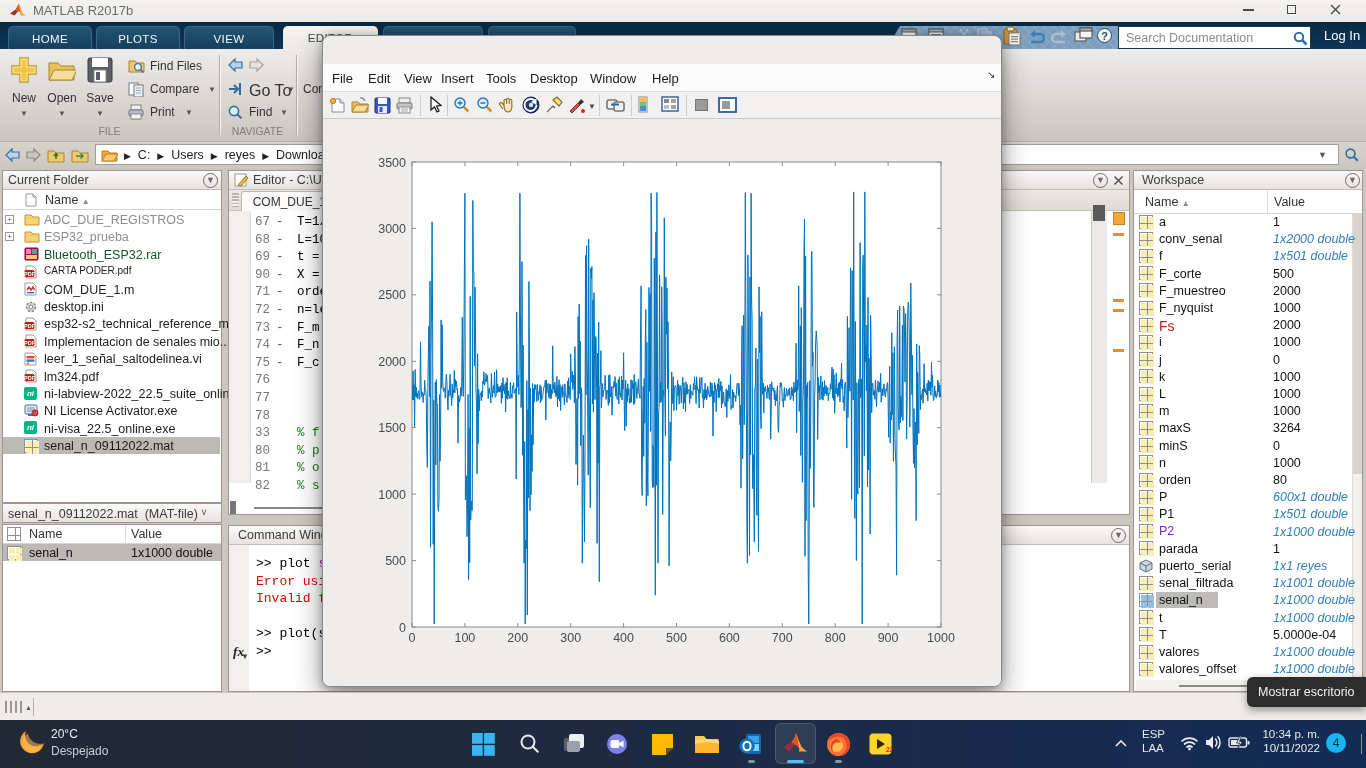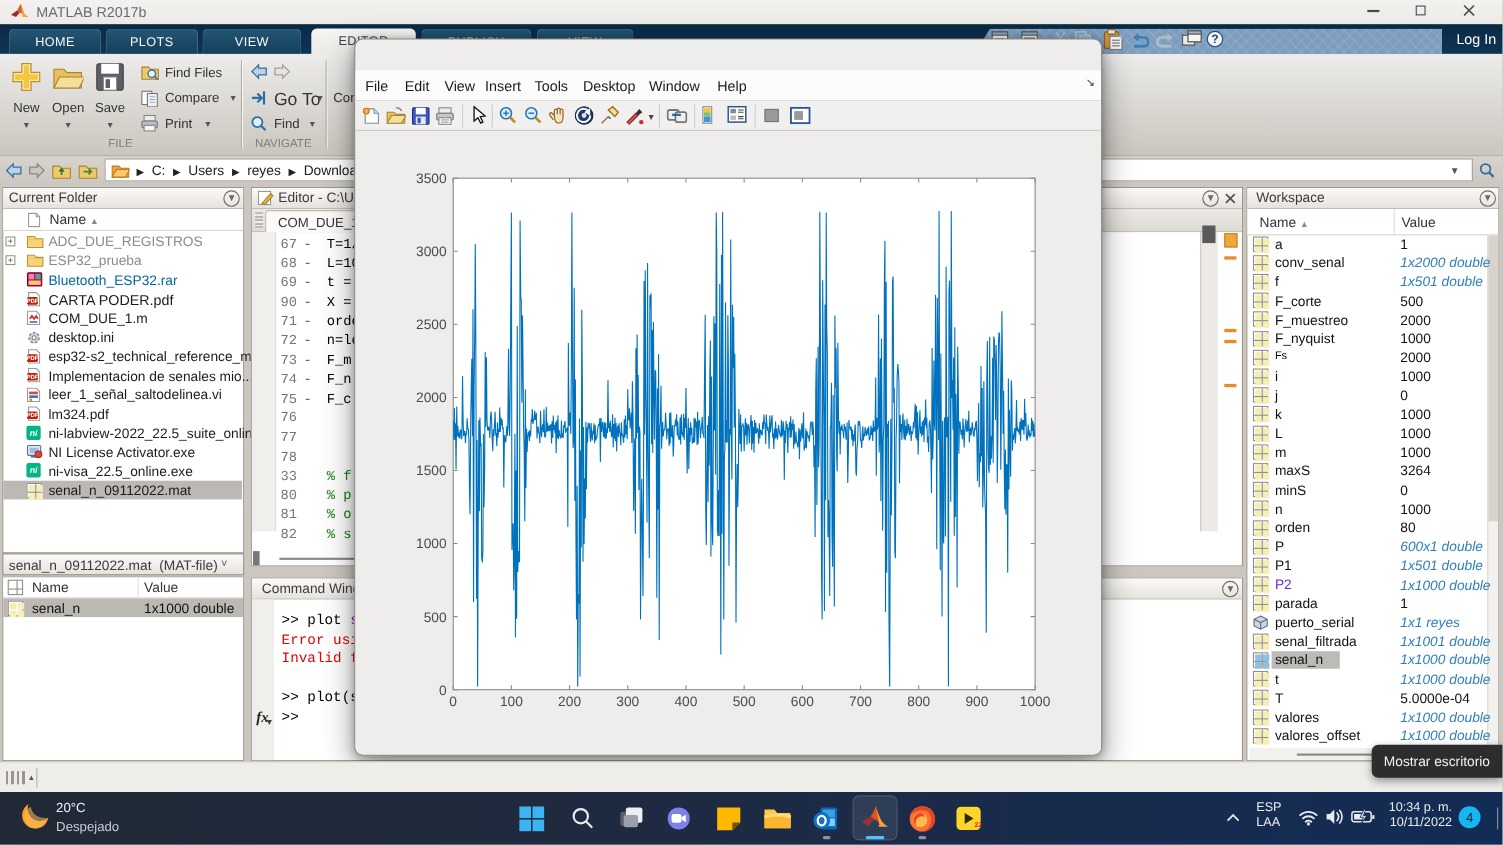--- a/index.html
+++ b/index.html
@@ -70,20 +70,27 @@
  <svg class="a" style="left:1051px;top:7px;opacity:.8" width="18" height="15" viewBox="0 0 18 15">
       <path d="M14 13 L5 13 A4 4 0 0 1 5 5 L12 5" fill="none" stroke="#b9c4cd" stroke-width="2.6"></path>
       <path d="M10 1 L15 5 L10 9" fill="#b9c4cd"></path>
     </svg>
  <svg class="a" style="left:1074px;top:5px" width="19" height="18">
       <rect x="1" y="5" width="11" height="9" fill="#ecebe8" stroke="#5d5d5d" stroke-width="1.2"></rect>
       <rect x="6" y="1" width="12" height="10" fill="#f7f6f4" stroke="#5d5d5d" stroke-width="1.2"></rect>
       <rect x="6" y="1" width="12" height="3" fill="#9fb6c9" stroke="#5d5d5d" stroke-width="1.2"></rect>
     </svg>
  <div class="a" style="left:1097px;top:6px;width:15px;height:15px;border-radius:50%;background:#f4f4f4;border:1.6px solid #1d4d74;color:#1d4d74;font-weight:bold;font-size:11px;text-align:center;line-height:15px">?</div>
+ <div class="a" style="left:1118px;top:4px;width:193px;height:23px;background:#fff;border:1px solid #123a5a">
+   <div class="a" style="left:7px;top:4px;font-size:12.5px;color:#8c8c8c">Search Documentation</div>
+   <svg class="a" style="left:174px;top:4px" width="15" height="15">
+        <circle cx="6" cy="6" r="4.2" fill="none" stroke="#2e6da4" stroke-width="2"></circle>
+        <path d="M9.2 9.2 L13.5 13.5" stroke="#2e6da4" stroke-width="2.6"></path>
+      </svg>
+ </div>
  <div class="a" style="left:1324px;top:6px;color:#fff;font-size:13px">Log In</div>
 </div>
 
 <div class="a" style="left:0;top:49px;width:1366px;height:93px;background:linear-gradient(#edecea,#cac6bf);border-bottom:1px solid #b3aea6">
  <div class="a" style="left:219px;top:6px;width:1px;height:80px;background:#b5b0a8;box-shadow:1px 0 0 #f4f3f1"></div>
  <div class="a" style="left:296px;top:6px;width:1px;height:80px;background:#b5b0a8;box-shadow:1px 0 0 #f4f3f1"></div>
  <div class="a" style="left:0;top:76px;width:219px;text-align:center;font-size:10.5px;color:#827d74">FILE</div>
  <div class="a" style="left:219px;top:76px;width:77px;text-align:center;font-size:10.5px;color:#827d74">NAVIGATE</div>
  <svg class="a" style="left:11px;top:8px" width="26" height="26">
       <path d="M9 1 h8 v8 h8 v8 h-8 v8 h-8 v-8 h-8 v-8 h8 z" fill="#f3c63f" stroke="#b98f2a" stroke-width="1.5"></path>
@@ -197,27 +204,27 @@
     <path d="M1 2 h6 l2 2 h6 v8 h-14 z" fill="#f7d575" stroke="#b8923a"></path>
     <path d="M1 5 h14" stroke="#e9c35e"></path>
   </svg>
 <div class="a" style="left:44px;top:230px;font-size:12.5px;color:#8e8c88;white-space:nowrap">ESP32_prueba</div>
 <svg class="a" style="left:24px;top:247px" width="15" height="14">
     <rect x="1" y="1" width="13" height="12" rx="1" fill="#b06" stroke="#803"></rect>
     <rect x="2" y="2" width="5" height="5" fill="#e8a"></rect>
     <rect x="8" y="2" width="5" height="5" fill="#4a8"></rect>
     <rect x="2" y="8" width="11" height="4" fill="#fc6"></rect>
   </svg>
-<div class="a" style="left:44px;top:248px;font-size:12.5px;color:#0369a1;white-space:nowrap">Bluetooth_ESP32.rar</div>
+<div class="a" style="left:44px;top:248px;font-size:12.5px;color:#14532d;white-space:nowrap">Bluetooth_ESP32.rar</div>
 <svg class="a" style="left:24px;top:265px" width="13" height="14">
     <path d="M2 1 h7 l3 3 v9 h-10 z" fill="#fff" stroke="#9a9a9a"></path>
     <rect x="0.5" y="5" width="10" height="7" rx="1.5" fill="#c11e07"></rect>
     <text x="5.5" y="10.5" font-size="5.5" fill="#fff" font-weight="bold" text-anchor="middle" font-family="Liberation Sans">PDF</text>
   </svg>
-<div class="a" style="left:44px;top:265px;font-size:13px;color:#1c1c1c;white-space:nowrap">CARTA PODER.pdf</div>
+<div class="a" style="left:44px;top:265px;font-size:10px;color:#1c1c1c;white-space:nowrap">CARTA PODER.pdf</div>
 <svg class="a" style="left:24px;top:282px" width="13" height="14">
     <path d="M1 1 h8 l3 3 v9 h-11 z" fill="#fff" stroke="#999"></path>
     <path d="M3 8 l2 -3 l2 3 l2 -3 l1.5 3" fill="none" stroke="#c33" stroke-width="1.4"></path>
     <rect x="3" y="10" width="7" height="1.4" fill="#46a"></rect>
   </svg>
 <div class="a" style="left:44px;top:283px;font-size:12.5px;color:#1c1c1c;white-space:nowrap">COM_DUE_1.m</div>
 <svg class="a" style="left:24px;top:300px" width="14" height="14">
     <circle cx="7" cy="7" r="4.6" fill="#cfd2d6" stroke="#85898f" stroke-width="1.4" stroke-dasharray="2.4 1.6"></circle>
     <circle cx="7" cy="7" r="1.8" fill="#fff" stroke="#85898f"></circle>
   </svg>
@@ -445,21 +452,21 @@
 <div class="a" style="left:1159px;top:301px;font-size:12.5px;color:#111">F_nyquist</div>
 <div class="a" style="left:1273px;top:301px;font-size:12.5px;color:#111">1000</div>
 <div class="gridic a" style="left:1139px;top:318px">
     <i style="left:1px;top:1px;background:#f7eeb4"></i>
     <i style="left:8px;top:1px;background:#f7eeb4"></i>
     <i style="left:1px;top:8px;background:#f7eeb4"></i>
     <i style="left:8px;top:8px;background:#f7eeb4"></i>
     <span class="a" style="left:6.5px;top:0;width:1px;height:12px;background:#8f8f8f"></span>
     <span class="a" style="left:0;top:6.5px;width:12px;height:1px;background:#8f8f8f"></span>
   </div>
-<div class="a" style="left:1159px;top:318px;font-size:10px;color:#000000">Fs</div>
+<div class="a" style="left:1159px;top:318px;font-size:14px;color:#b91c1c">Fs</div>
 <div class="a" style="left:1273px;top:318px;font-size:12.5px;color:#111">2000</div>
 <div class="gridic a" style="left:1139px;top:335px">
     <i style="left:1px;top:1px;background:#f7eeb4"></i>
     <i style="left:8px;top:1px;background:#f7eeb4"></i>
     <i style="left:1px;top:8px;background:#f7eeb4"></i>
     <i style="left:8px;top:8px;background:#f7eeb4"></i>
     <span class="a" style="left:6.5px;top:0;width:1px;height:12px;background:#8f8f8f"></span>
     <span class="a" style="left:0;top:6.5px;width:12px;height:1px;background:#8f8f8f"></span>
   </div>
 <div class="a" style="left:1159px;top:335px;font-size:12.5px;color:#111">i</div>

